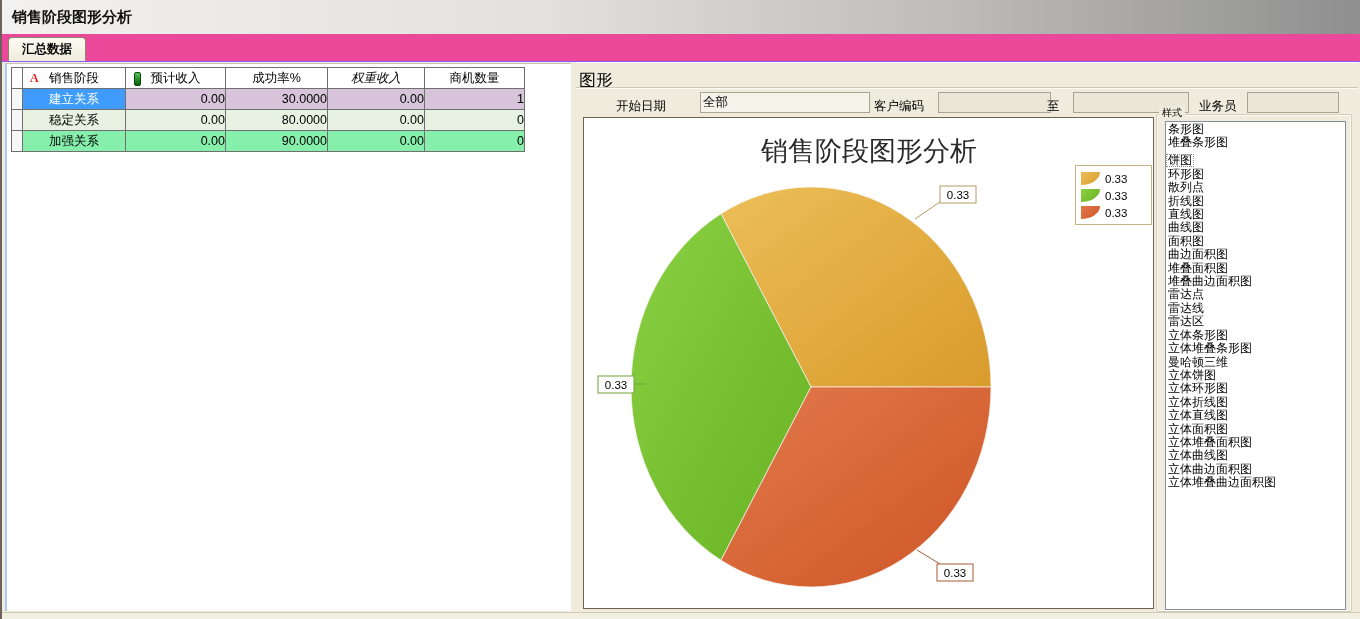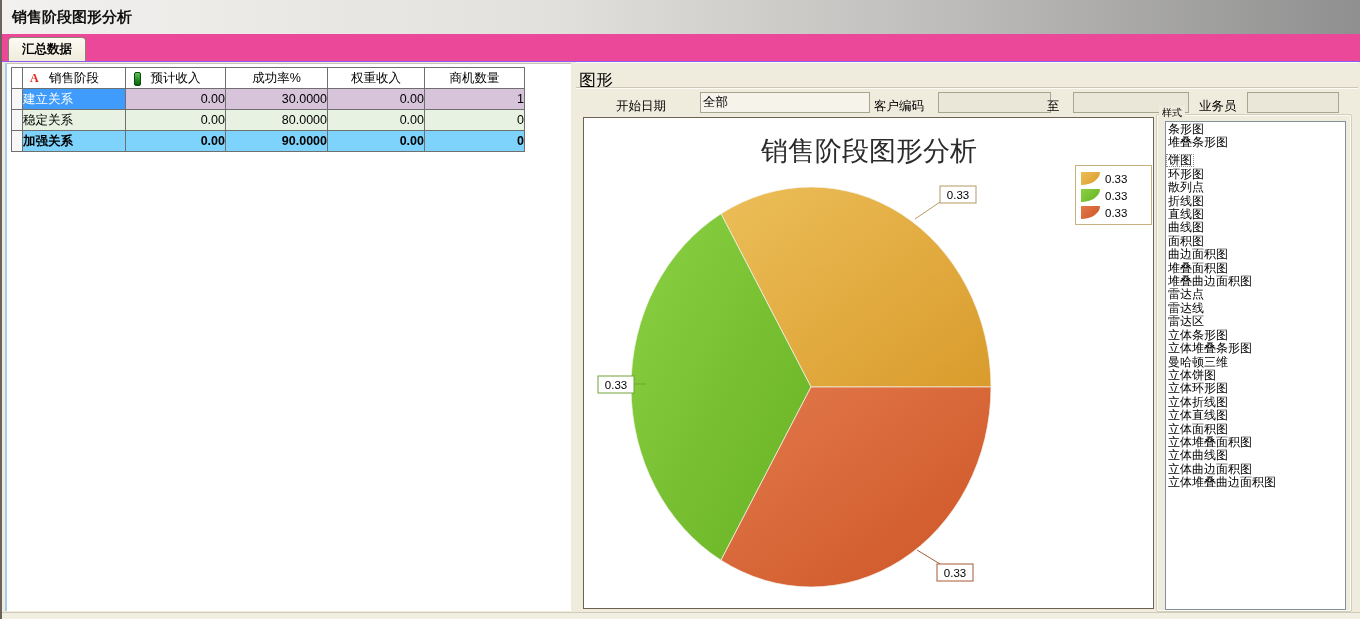--- a/index.html
+++ b/index.html
@@ -20,27 +20,27 @@
   .left-panel{position:absolute;left:5px;top:63px;width:566px;height:547px;background:#FFFFFF;
               border-left:2px solid #A5CDF3;border-top:1px solid #C9C5B4;}
   .splitter{position:absolute;left:571px;top:62px;width:5px;height:550px;background:#EFECDD;}
   .right-panel{position:absolute;left:576px;top:62px;width:782px;height:550px;background:#EFECDD;border-top:1px solid #FDFCF6;}
   .bottom-strip{position:absolute;left:0;top:612px;width:1360px;height:7px;background:#F1EEE2;border-top:1px solid #CFCBB8;}
   
   table.grid{border-collapse:collapse;position:absolute;left:4px;top:3px;font-size:12.5px;}
   table.grid th,table.grid td{border:1px solid #6F6F6F;height:20px;padding:0;}
   table.grid th{background:#FFFFFF;font-weight:normal;position:relative;text-align:center;}
   td.ind,th.ind{width:10px;background:#F7F7F7;}
-  th.c1{width:102px;} th.c2{width:99px;} th.c3{width:101px;} th.c4{width:96px;} th.c5{width:99px;margin-left:19px;}
-  td.stage{padding-left:3px;text-align:left;}
+  th.c1{width:102px;} th.c2{width:99px;} th.c3{width:101px;} th.c4{width:96px;font-style:italic;} th.c5{width:99px;margin-left:19px;}
+  td.stage{padding-left:3px;text-align:center;}
   td.num{text-align:right;padding-right:5px;}
   .r0 td.cell{background:#D7C3DA;}
   .r0 td.selcell{background:#3F9CFC;color:#FFFFFF;}
   .r1 td.cell,.r1 td.selcell{background:#E7F2E2;}
-  .r2 td.cell,.r2 td.selcell{background:#7dd3fc;font-weight:bold;}
+  .r2 td.cell,.r2 td.selcell{background:#86efac;}
   .ic-a{position:absolute;left:7px;top:3px;color:#E02A20;font-weight:bold;font-size:12px;font-family:"Liberation Serif",serif;}
   .ic-num{position:absolute;left:8px;top:4px;width:5px;height:12px;border-radius:2px;
           background:linear-gradient(180deg,#5CC45C 0%,#1E8A1E 60%,#0E5E0E 100%);border:1px solid #0A4A0A;}
   
   .gp-label{position:absolute;left:3px;top:6px;font-size:17px;}
   .gp-sep{position:absolute;left:0px;top:24px;width:782px;height:0;border-top:1px solid #CBC7B4;border-bottom:1px solid #FCFBF4;}
   
   .flabel{position:absolute;top:33px;height:21px;line-height:21px;font-size:12.5px;text-align:left;}
   .finput{position:absolute;top:29px;height:19px;border:1px solid #A9A593;font-size:12.5px;
           padding:0 2px;font-family:"Liberation Sans",sans-serif;}

